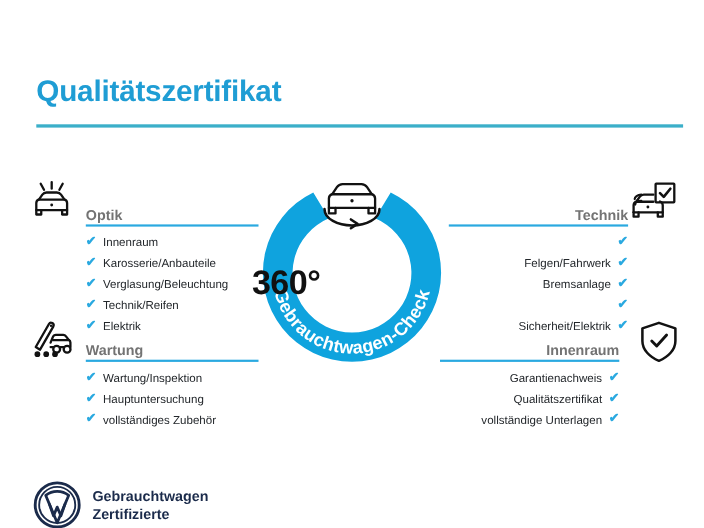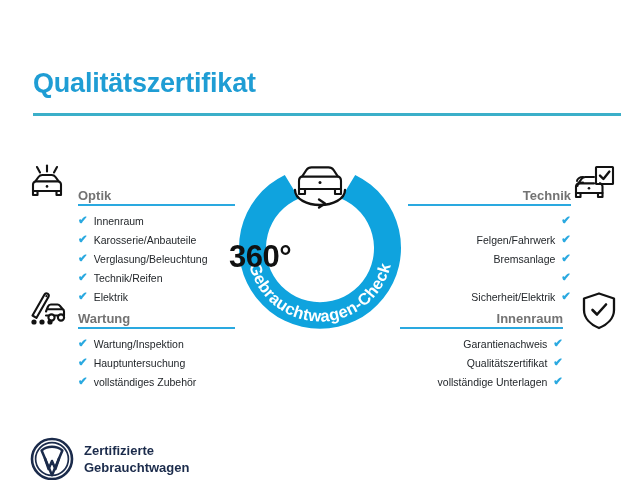--- a/index.html
+++ b/index.html
@@ -358,17 +358,17 @@
                L11.6 13.4
                C14.6 11.0 18.1 9.8 22 9.8
                C25.9 9.8 29.4 11.0 32.4 13.4
                L29.0 21.5
                Z" fill="none" stroke="#1b2b4b" stroke-width="2.5" stroke-linejoin="round"></path>
       <path d="M15.0 21.5 L18.6 32.0 L22 24.0 L25.4 32.0 L29.0 21.5" fill="none" stroke="#1b2b4b" stroke-width="2.5" stroke-linejoin="round" stroke-linecap="round"></path>
     </svg>
   </div>
 
   <div class="footer-text">
+    <div>Gebrauchtwagen</div>
     <div>Zertifizierte</div>
-    <div>Gebrauchtwagen</div>
   </div>
 
 </div>
 
 </body></html>

